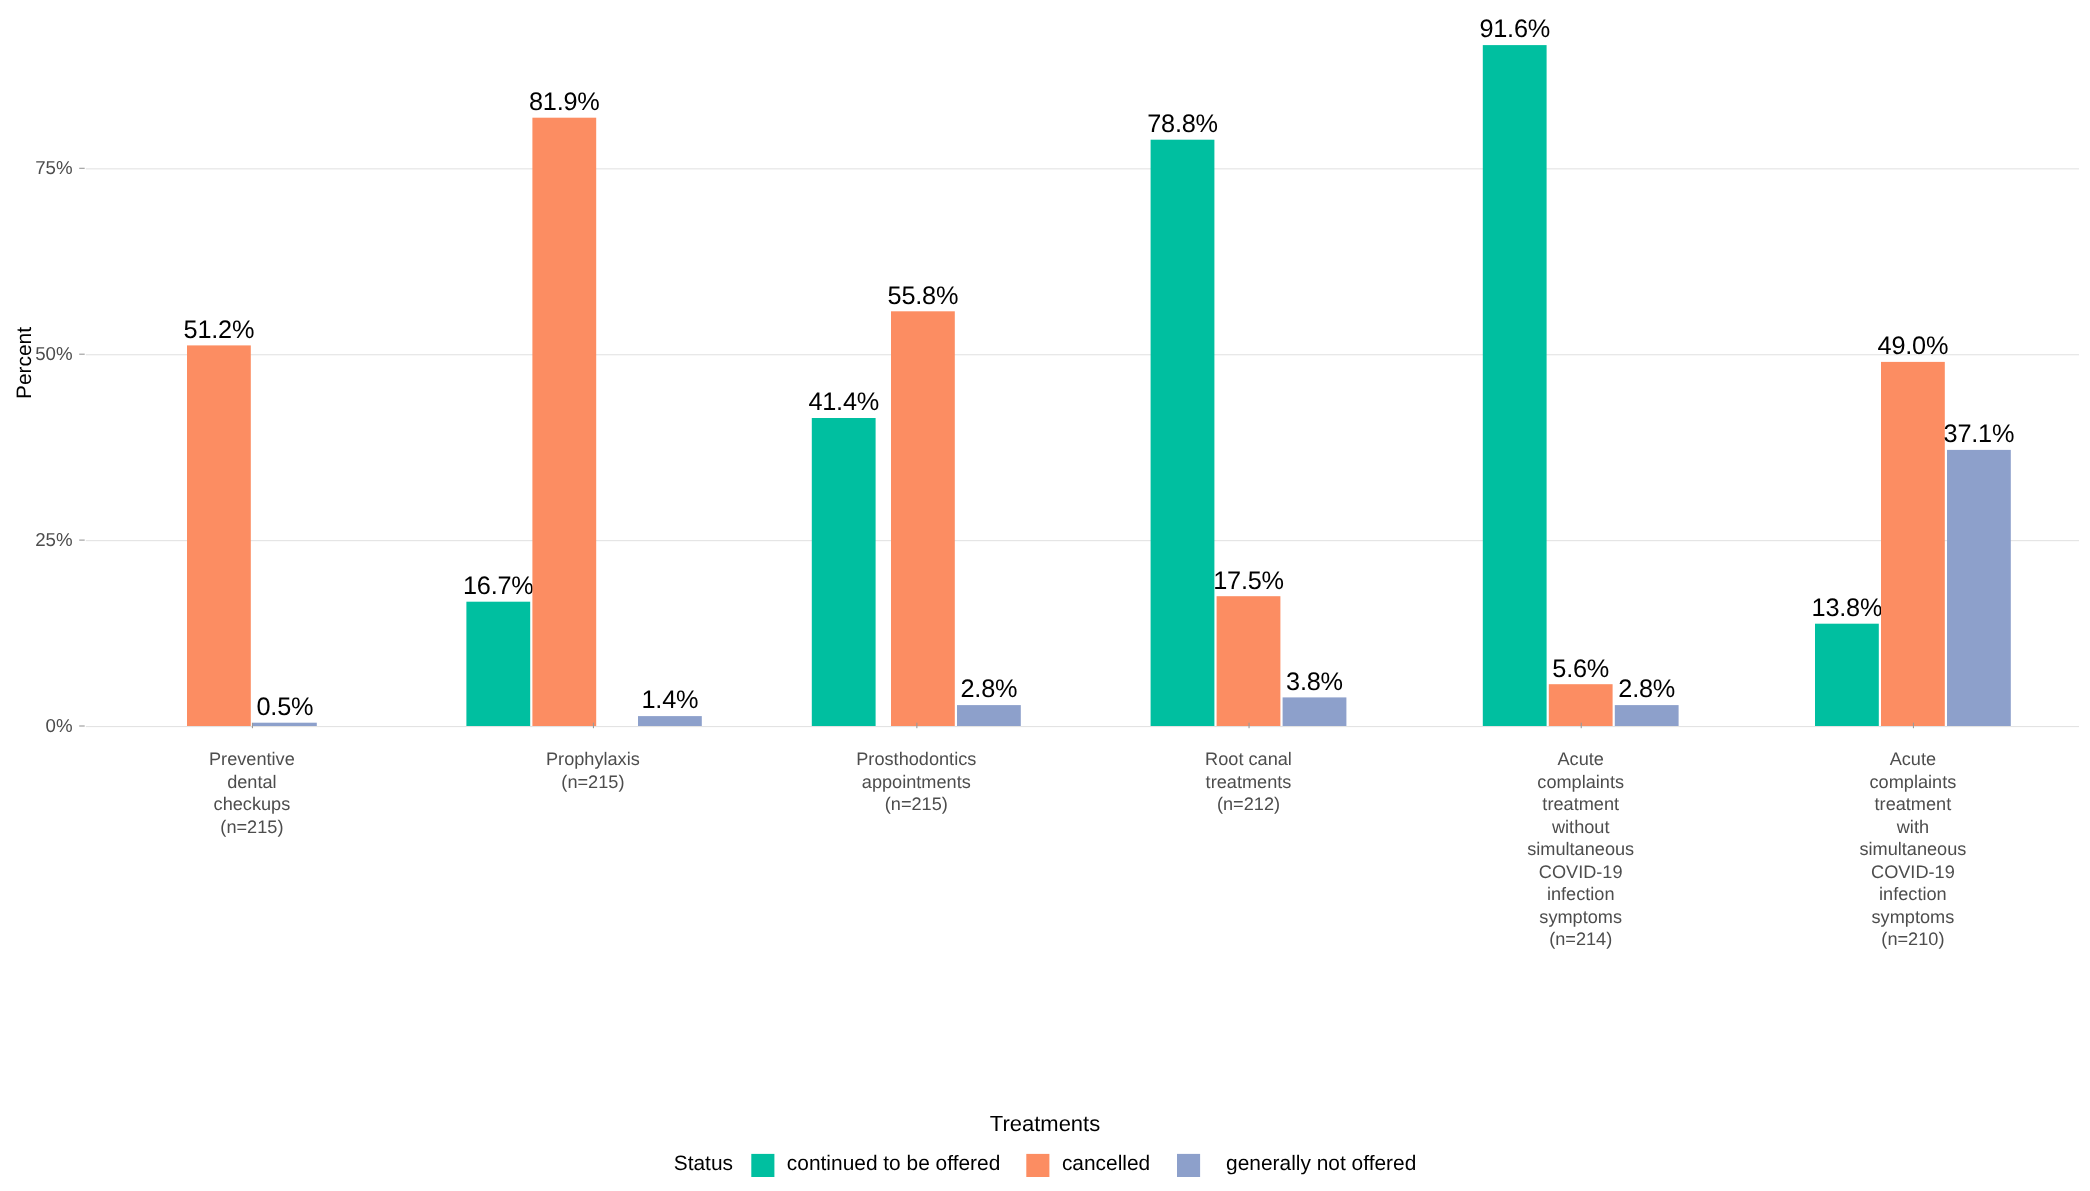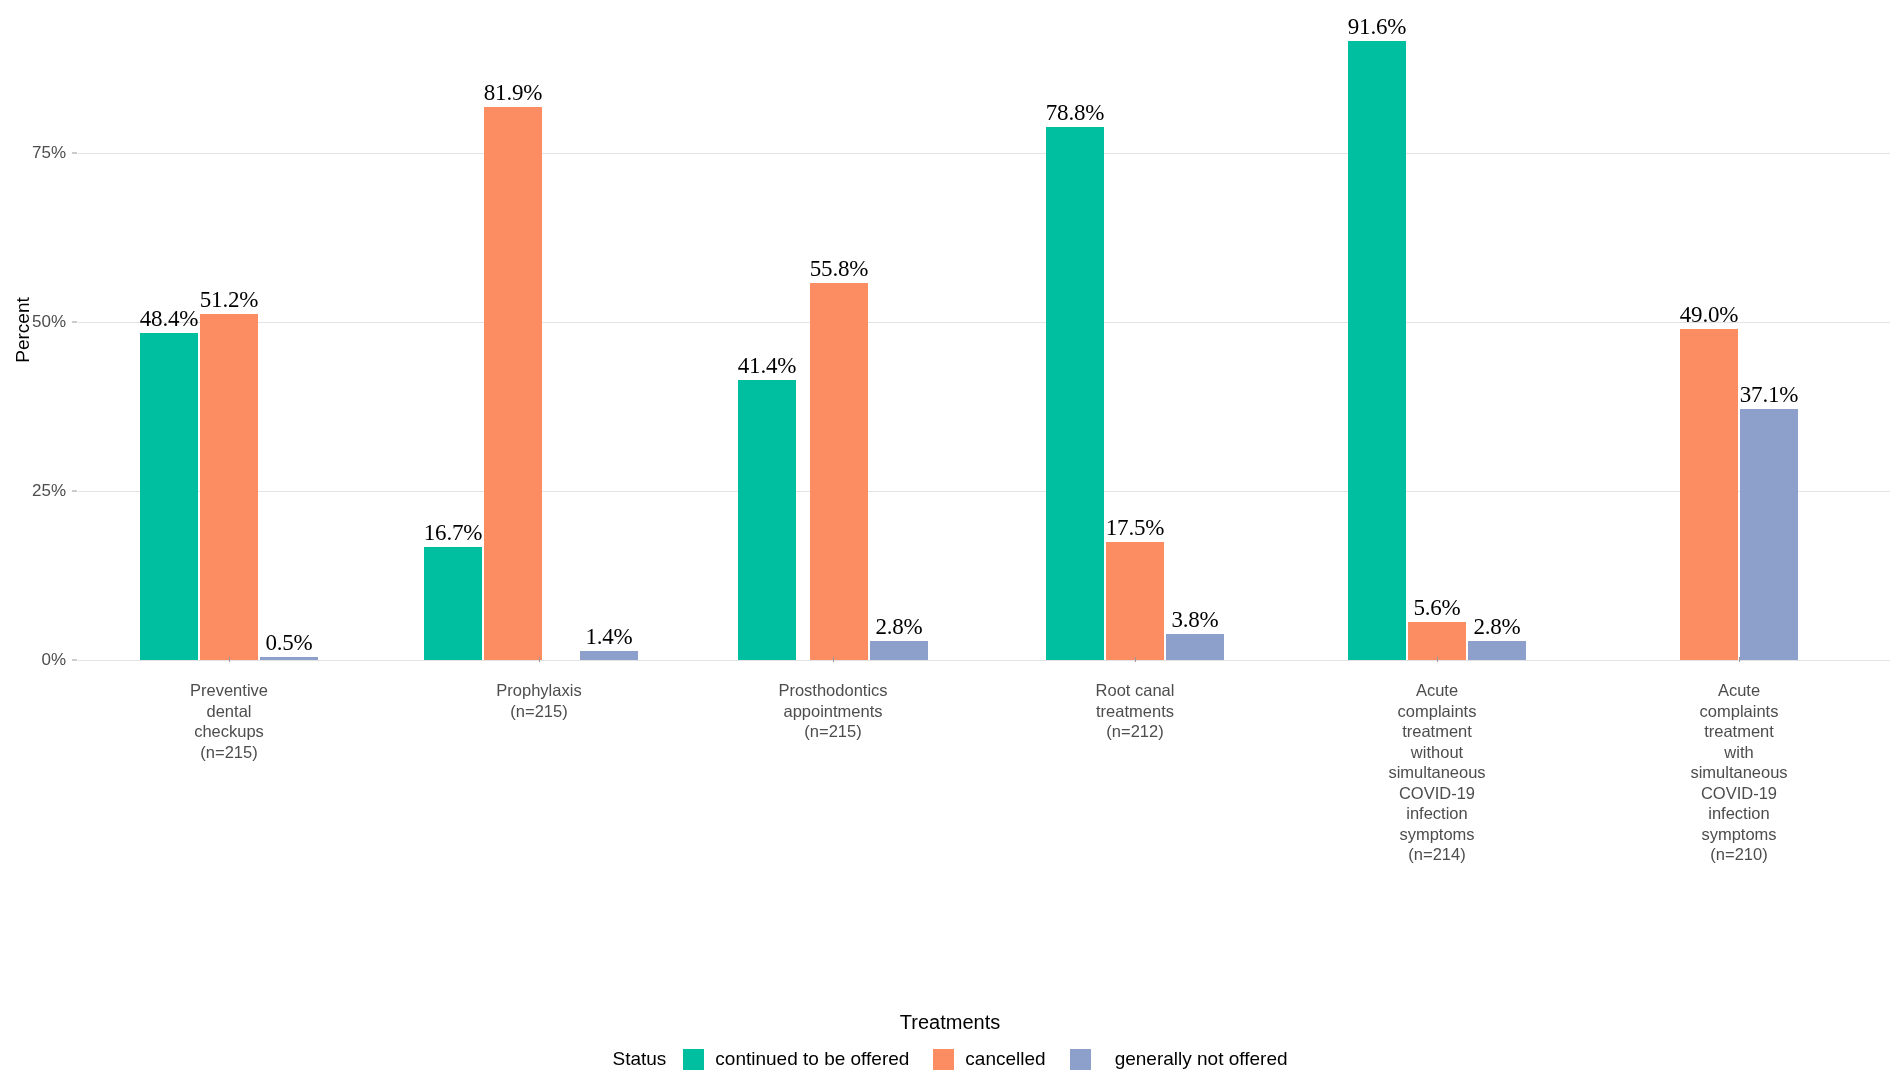--- a/index.html
+++ b/index.html
@@ -94,21 +94,20 @@
     align-items: flex-end;
     justify-content: center;
   }
   .bar-wrap {
     position: relative;
     height: 100%;
     display: flex;
     flex-direction: column;
     justify-content: flex-end;
     align-items: center;
-    font-family: Liberation Serif, serif;
   }
   .bar {
     width: 100%;
     display: block;
   }
   .bar-label {
     position: absolute;
     bottom: 100%;
     left: 50%;
     transform: translateX(-50%);
@@ -208,24 +207,20 @@
       <div class="y-tick-mark" style="top: 483.053px;"></div>
       <div class="gridline" style="top: 314.105px;"></div>
       <div class="y-tick-label" style="top: 314.105px;">50%</div>
       <div class="y-tick-mark" style="top: 314.105px;"></div>
       <div class="gridline" style="top: 145.158px;"></div>
       <div class="y-tick-label" style="top: 145.158px;">75%</div>
       <div class="y-tick-mark" style="top: 145.158px;"></div>
       <div class="group" style="left: 0px; width: 302px;">
         <div class="bars-row">
           <div class="bar-wrap" style="width: 58px; margin-right: 2px;">
-            <div class="bar" style="height: 327.082px; background: rgb(0, 191, 160);"></div>
-            <div class="bar-label" style="bottom: 327.082px;">48.4%</div>
-          </div>
-          <div class="bar-wrap" style="width: 58px; margin-right: 2px;">
             <div class="bar" style="height: 346.004px; background: rgb(252, 141, 98);"></div>
             <div class="bar-label" style="bottom: 346.004px;">51.2%</div>
           </div>
           <div class="bar-wrap" style="width: 58px; margin-right: 0px;">
             <div class="bar" style="height: 3.37895px; background: rgb(141, 160, 203);"></div>
             <div class="bar-label" style="bottom: 3.37895px;">0.5%</div>
           </div>
         </div>
       </div>
       <div class="group" style="left: 302px; width: 302px;">
@@ -287,20 +282,24 @@
             <div class="bar-label" style="bottom: 37.8442px;">5.6%</div>
           </div>
           <div class="bar-wrap" style="width: 58px; margin-right: 0px;">
             <div class="bar" style="height: 18.9221px; background: rgb(141, 160, 203);"></div>
             <div class="bar-label" style="bottom: 18.9221px;">2.8%</div>
           </div>
         </div>
       </div>
       <div class="group" style="left: 1510px; width: 302px;">
         <div class="bars-row">
+          <div class="bar-wrap" style="width: 58px; margin-right: 2px;">
+            <div class="bar" style="height: 93.2589px; background: rgb(0, 191, 160);"></div>
+            <div class="bar-label" style="bottom: 93.2589px;">13.8%</div>
+          </div>
           <div class="bar-wrap" style="width: 58px; margin-right: 2px;">
             <div class="bar" style="height: 331.137px; background: rgb(252, 141, 98);"></div>
             <div class="bar-label" style="bottom: 331.137px;">49.0%</div>
           </div>
           <div class="bar-wrap" style="width: 58px; margin-right: 0px;">
             <div class="bar" style="height: 250.718px; background: rgb(141, 160, 203);"></div>
             <div class="bar-label" style="bottom: 250.718px;">37.1%</div>
           </div>
         </div>
       </div>

